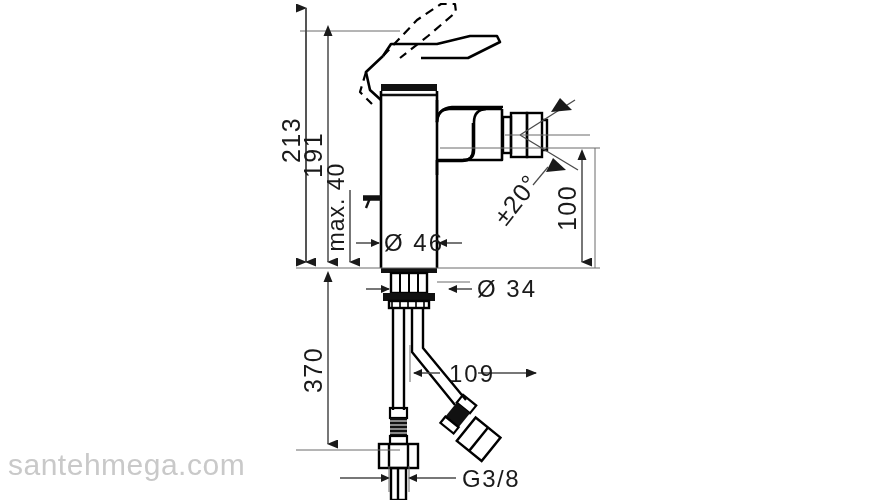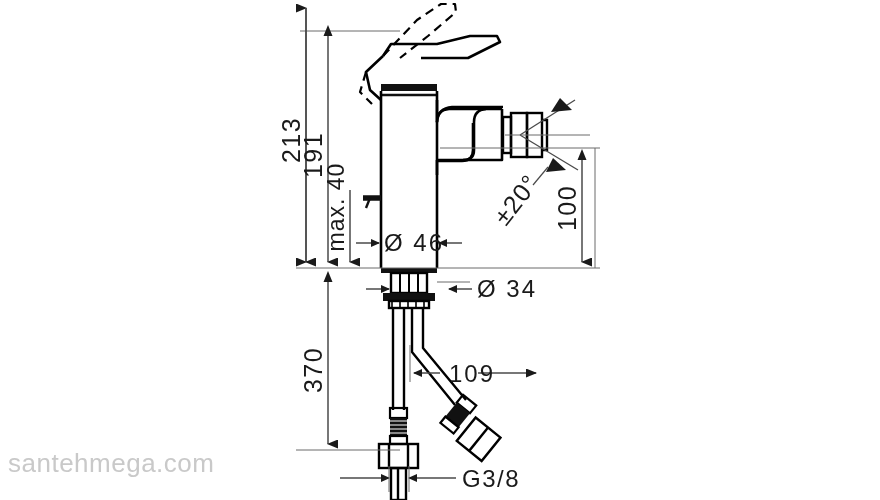--- a/index.html
+++ b/index.html
@@ -21,21 +21,21 @@
   }
   #drawing {
     position: absolute;
     left: 0;
     top: 0;
   }
   .wm {
     position: absolute;
     left: 8px;
     top: 448px;
-    font-size: 26px;
+    font-size: 30px;
     letter-spacing: 0.5px;
     color: #c9c9c9;
     font-family: "Liberation Sans", sans-serif;
     white-space: nowrap;
     user-select: none;
   }
   text {
     font-family: "Liberation Sans", sans-serif;
     fill: #1a1a1a;
   }

